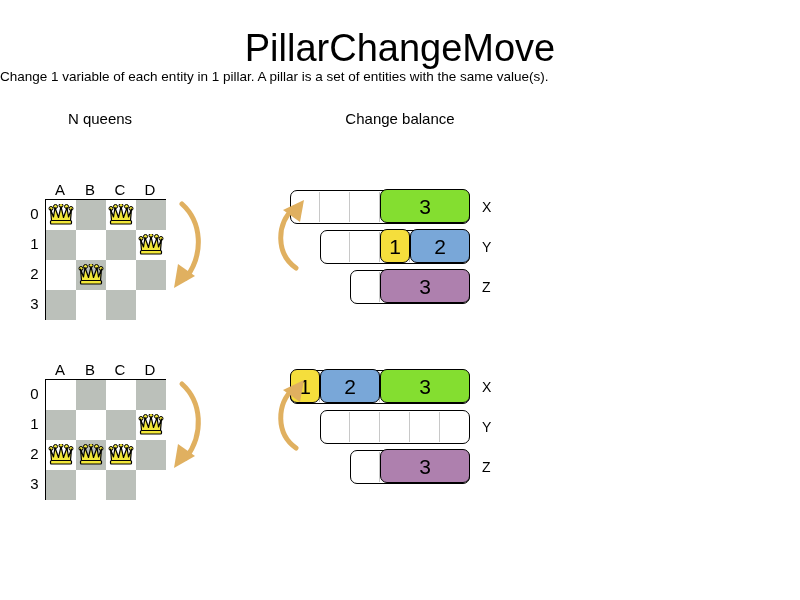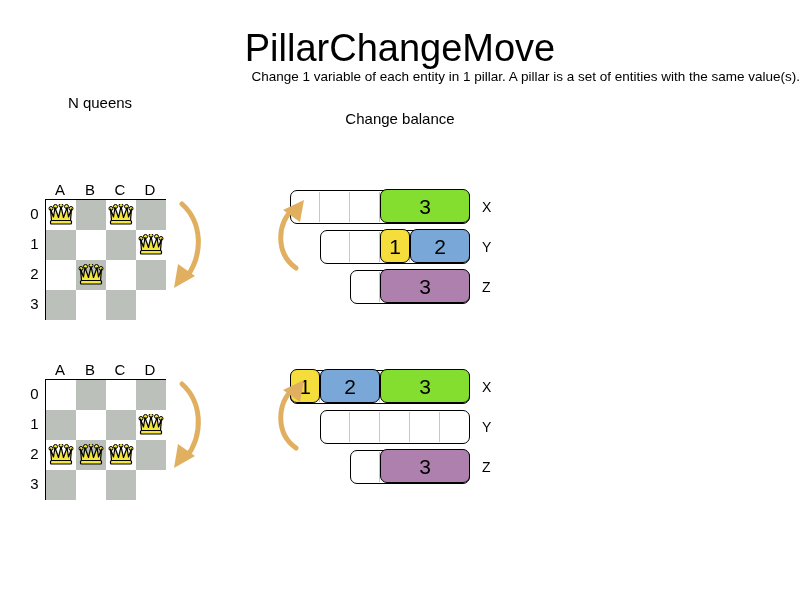--- a/index.html
+++ b/index.html
@@ -26,33 +26,33 @@
     font-size: 38px;
     font-weight: normal;
     letter-spacing: 0px;
     line-height: 44px;
   }
   #subtitle {
     position: absolute;
     top: 68px;
     left: 0;
     width: 800px;
-    text-align: right;
+    text-align: left;
     font-size: 13.5px;
     line-height: 18px;
   }
 
   
   .section-heading {
     position: absolute;
     font-size: 15px;
     text-align: center;
     white-space: nowrap;
   }
-  #heading-nqueens { top: 94px; left: 20px; width: 160px; text-align: center; }
+  #heading-nqueens { top: 110px; left: 20px; width: 160px; text-align: center; }
   #heading-cloud   { top: 110px; left: 320px; width: 160px; }
 
   
   .board-block { position: absolute; }
   #board-block-top    { left: 26px; top: 180px; }
   #board-block-bottom { left: 26px; top: 360px; }
 
   .col-labels {
     position: absolute;
     left: 19px;

